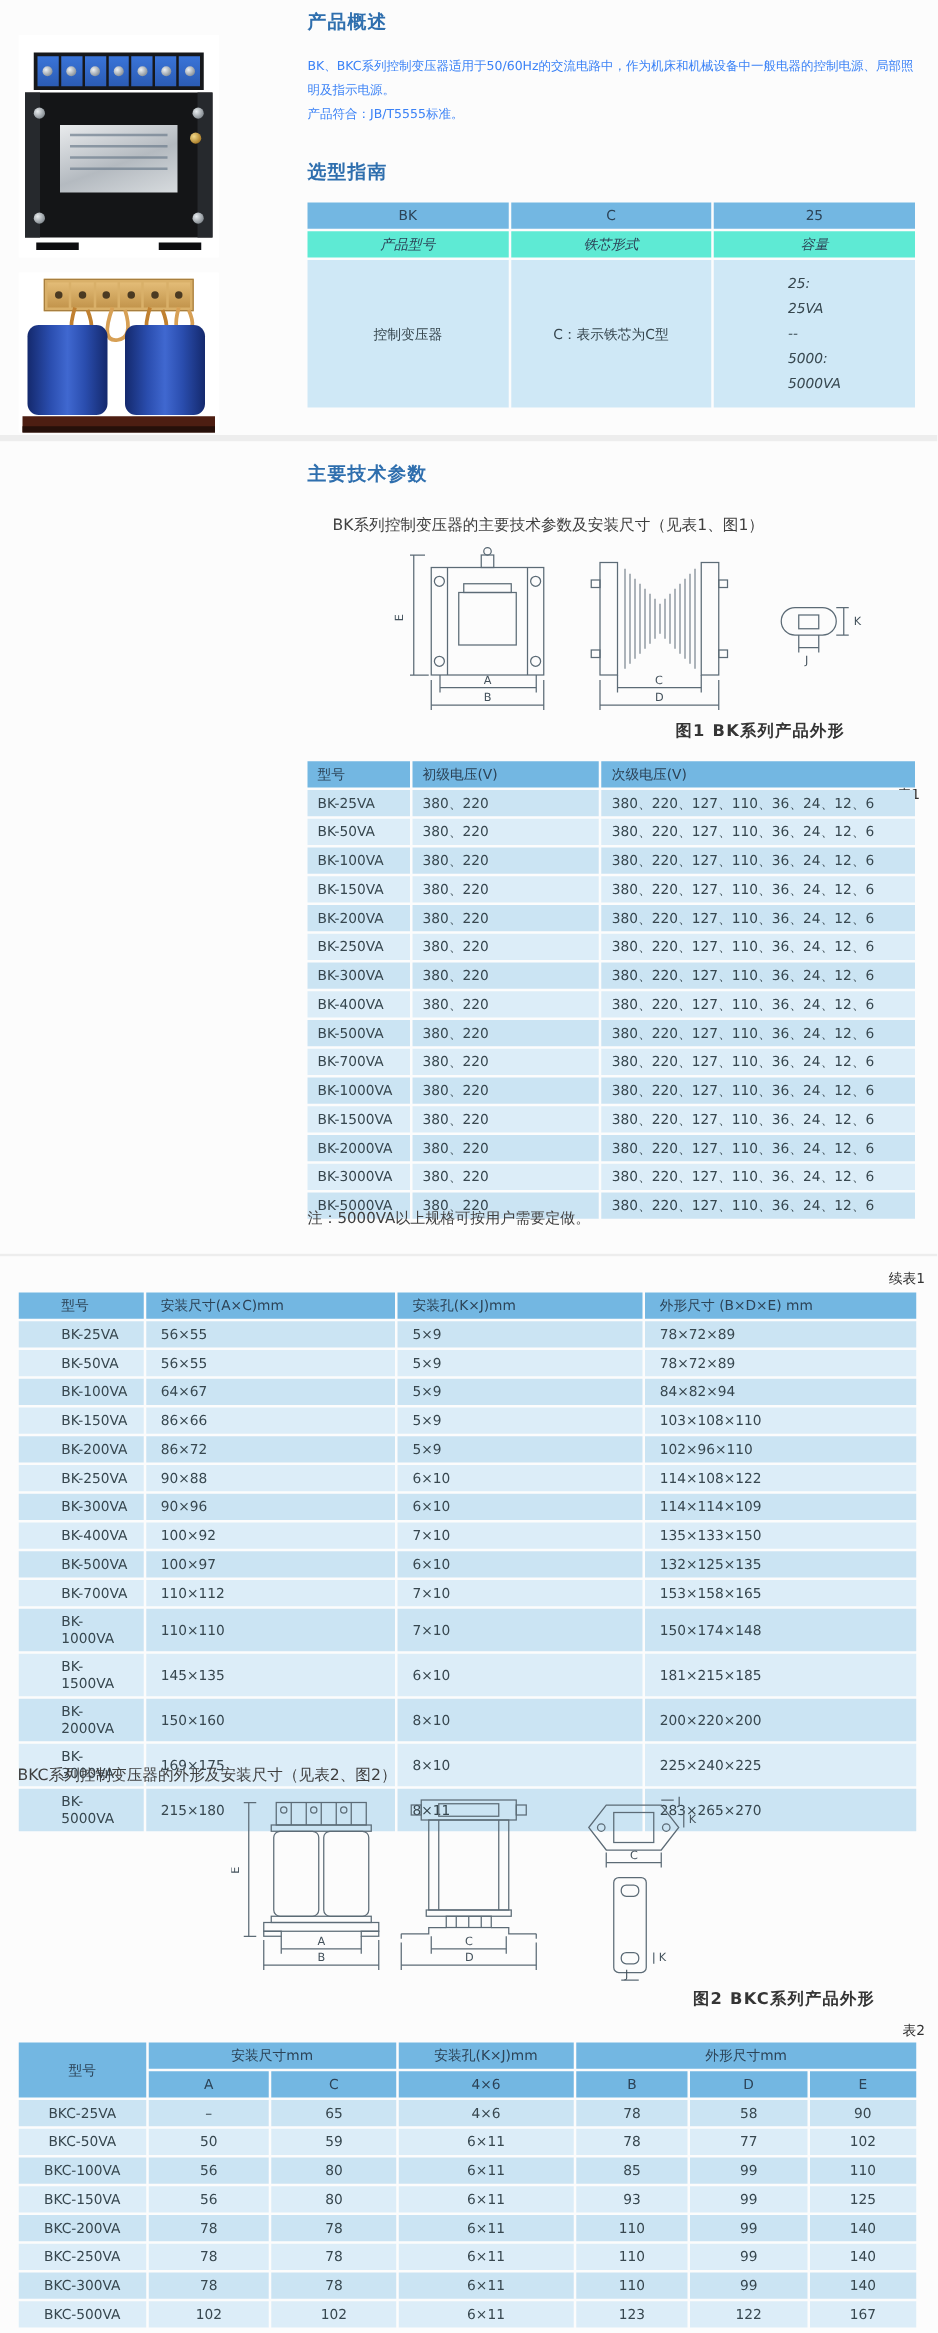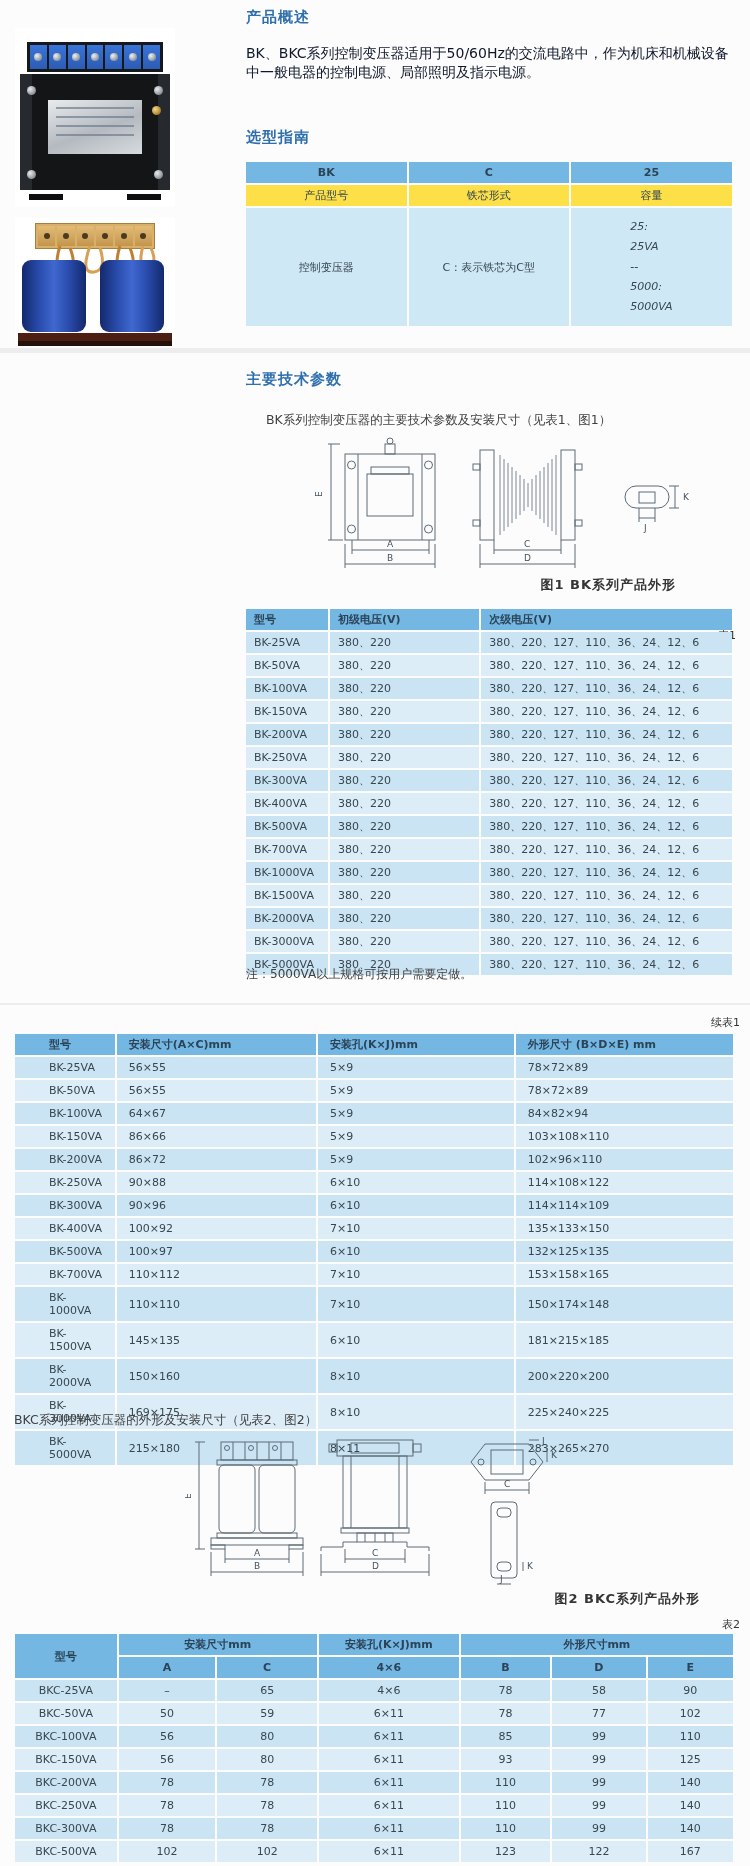--- a/index.html
+++ b/index.html
@@ -1,34 +1,34 @@
 <!DOCTYPE html>
 <html><head>
 <meta charset="utf-8">
 <style>
   html,body{margin:0;padding:0;}
   body{width:750px;height:1866px;position:relative;background:#fcfcfc;
        font-family:"DejaVu Sans","Liberation Sans",sans-serif;}
   .abs{position:absolute;}
   .sec-heading{color:#2f6fae;font-size:15px;font-weight:bold;letter-spacing:1px;}
-  .body-text{font-size:14px;color:#0f172a;line-height:19px;}
+  .body-text{font-size:10px;color:#3b82f6;line-height:19px;}
   .intro-text{font-size:12.5px;color:#3f3f3f;}
   .divider{left:0;width:750px;height:5px;background:#ededed;}
   .tbl-label{font-size:11px;color:#333;text-align:right;}
   .fig-caption{font-size:13px;font-weight:bold;color:#353535;text-align:right;letter-spacing:1px;}
   .note-text{font-size:12px;color:#3f3f3f;}
 
   table{border-collapse:separate;border-spacing:2px;table-layout:fixed;}
-  th{background:#73b7e2;color:#2c4357;font-weight:bold;font-size:11px;padding:4px 8px;line-height:13px;}
+  th{background:#73b7e2;color:#2c4357;font-weight:normal;font-size:11px;padding:4px 8px;line-height:13px;}
   td{font-size:11px;color:#37474f;padding:4px 8px;line-height:13px;}
 
   
   .sel{width:490px;}
   .sel th,.sel td{text-align:center;}
-  .sel .lbl td{background:#fde047;color:#2c4357;}
+  .sel .lbl td{background:#5eead4;color:#2c4357;font-style:italic;}
   .sel .desc td{background:#cfe8f6;height:110px;vertical-align:middle;}
   .cap-lines{display:inline-block;text-align:left;line-height:20px;font-style:italic;}
 
   
   .tbl tbody tr:nth-child(odd) td{background:#cbe4f3;}
   .tbl tbody tr:nth-child(even) td{background:#dcedf8;}
   .t1{width:490px;}
   .t1 th,.t1 td{text-align:left;}
   .t1b{width:722px;}
   .t1b th,.t1b td{text-align:left;padding-left:12px;}
@@ -119,20 +119,21 @@
     <path d="M128 2 q-6 22 5 20 q10 -2 3 -18" fill="none" stroke="#d7a055" stroke-width="3"></path>
   </svg>
   <div class="p2-coil" style="left:7px;"></div>
   <div class="p2-coil" style="left:85px;"></div>
   <div class="p2-base"></div>
 </div>
 
 <div class="abs sec-heading" style="left:246px;top:8px;text-align:right;">产品概述</div>
 <div class="abs body-text" style="left:246px;top:44px;width:494px;">
   <div>BK、BKC系列控制变压器适用于50/60Hz的交流电路中，作为机床和机械设备中一般电器的控制电源、局部照明及指示电源。</div>
+  <div>产品符合：JB/T5555标准。</div>
 </div>
 
 <div class="abs sec-heading" style="left:246px;top:128px;">选型指南</div>
 <table class="abs sel" style="left:244px;top:160px;">
   <colgroup>
       <col style="width:33.3%">
       <col style="width:33.3%">
       <col style="width:33.4%">
     </colgroup>
   <thead>

